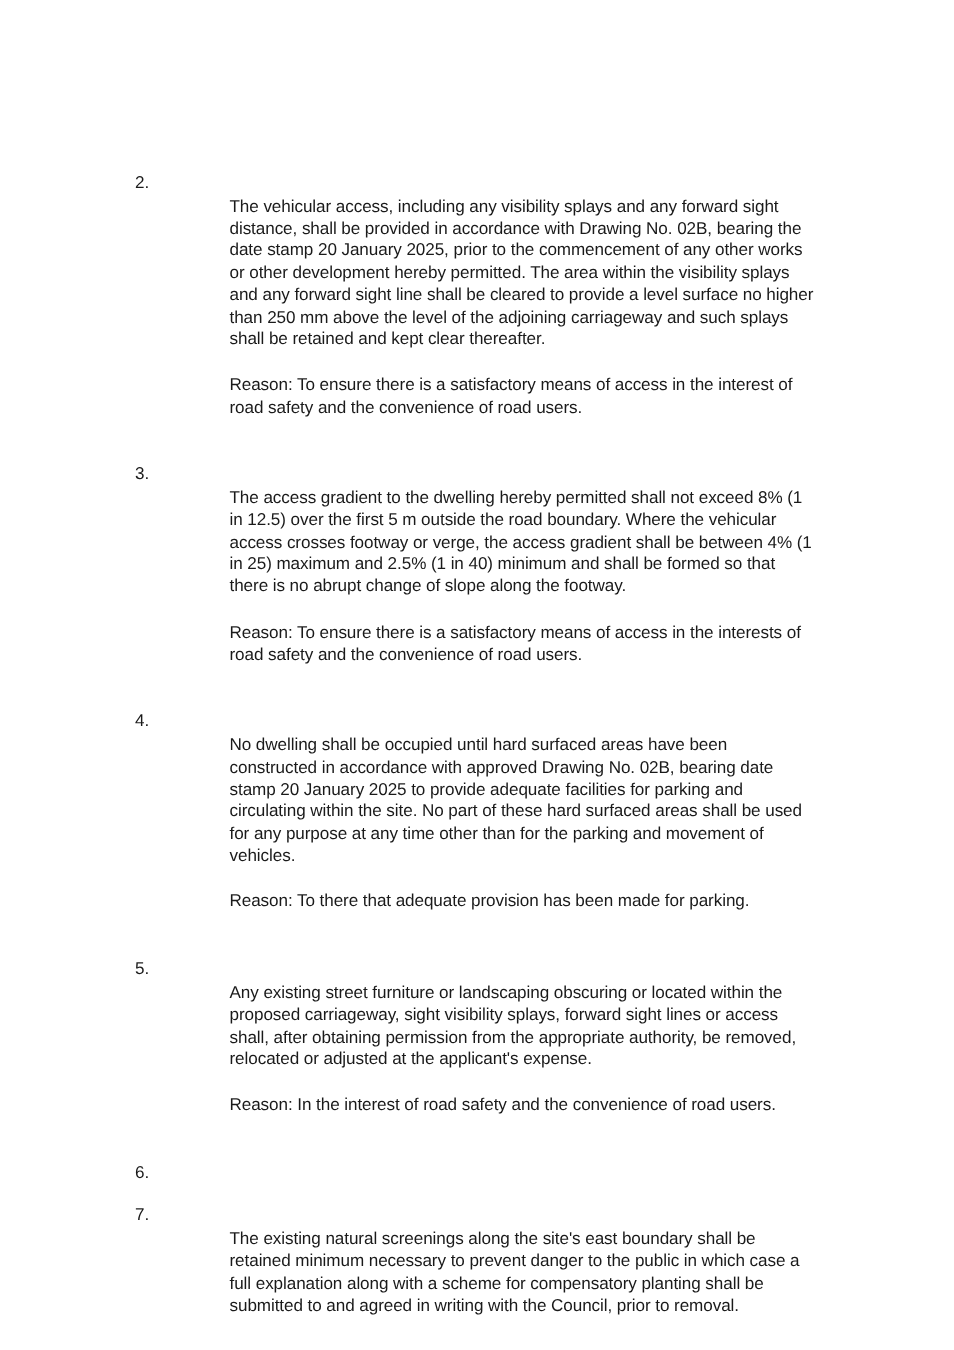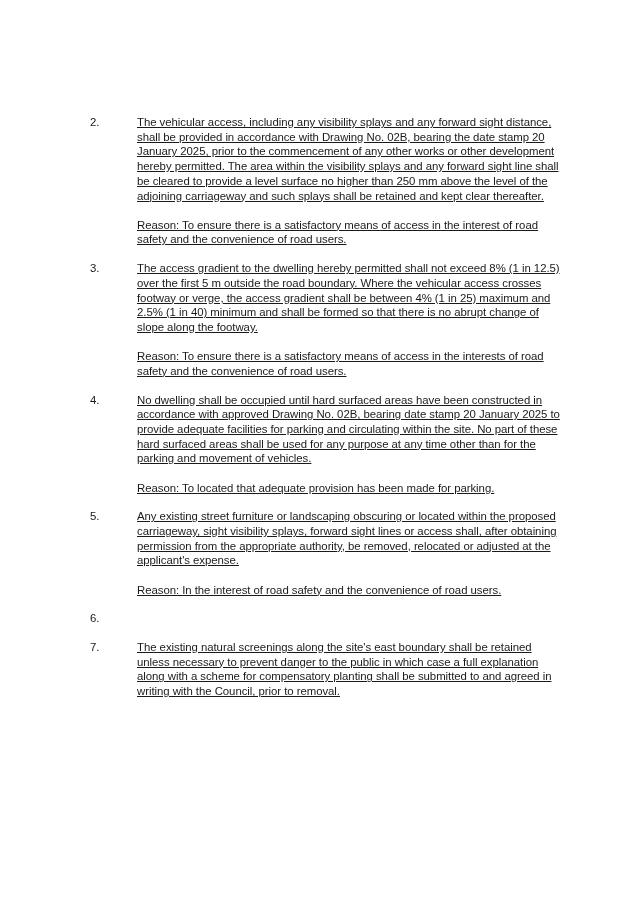--- a/index.html
+++ b/index.html
@@ -40,23 +40,22 @@
     font-size: 11.4px;
     line-height: 14.7px;
   }
   .cond-body {
     flex: 1 1 auto;
     width: 423px;
   }
   .cond-text, .cond-reason {
     font-size: 11.4px;
     line-height: 14.7px;
-    margin: 0;
+    margin: 16px;
     letter-spacing: -0.05px;
-    text-decoration: underline;
   }
   .cond-reason {
     margin-top: 14.5px;
   }
 </style>
 </head>
 <body>
 
 <div class="page">
   <div class="conditions">
@@ -74,39 +73,39 @@
       <div class="cond-body">
         <p class="cond-text">The access gradient to the dwelling hereby permitted shall not exceed 8% (1 in 12.5) over the first 5 m outside the road boundary. Where the vehicular access crosses footway or verge, the access gradient shall be between 4% (1 in 25) maximum and 2.5% (1 in 40) minimum and shall be formed so that there is no abrupt change of slope along the footway.</p>
         <p class="cond-reason">Reason: To ensure there is a satisfactory means of access in the interests of road safety and the convenience of road users.</p>
       </div>
     </div>
 
     <div class="condition">
       <div class="cond-num">4.</div>
       <div class="cond-body">
         <p class="cond-text">No dwelling shall be occupied until hard surfaced areas have been constructed in accordance with approved Drawing No. 02B, bearing date stamp 20 January 2025 to provide adequate facilities for parking and circulating within the site. No part of these hard surfaced areas shall be used for any purpose at any time other than for the parking and movement of vehicles.</p>
-        <p class="cond-reason">Reason: To located that adequate provision has been made for parking.</p>
+        <p class="cond-reason">Reason: To there that adequate provision has been made for parking.</p>
       </div>
     </div>
 
     <div class="condition">
       <div class="cond-num">5.</div>
       <div class="cond-body">
         <p class="cond-text">Any existing street furniture or landscaping obscuring or located within the proposed carriageway, sight visibility splays, forward sight lines or access shall, after obtaining permission from the appropriate authority, be removed, relocated or adjusted at the applicant's expense.</p>
         <p class="cond-reason">Reason: In the interest of road safety and the convenience of road users.</p>
       </div>
     </div>
 
     <div class="condition">
       <div class="cond-num">6.</div>
       <div class="cond-body">
       </div>
     </div>
 
     <div class="condition">
       <div class="cond-num">7.</div>
       <div class="cond-body">
-        <p class="cond-text">The existing natural screenings along the site's east boundary shall be retained unless necessary to prevent danger to the public in which case a full explanation along with a scheme for compensatory planting shall be submitted to and agreed in writing with the Council, prior to removal.</p>
+        <p class="cond-text">The existing natural screenings along the site's east boundary shall be retained minimum necessary to prevent danger to the public in which case a full explanation along with a scheme for compensatory planting shall be submitted to and agreed in writing with the Council, prior to removal.</p>
       </div>
     </div>
 
   </div>
 </div>
 
 </body></html>

